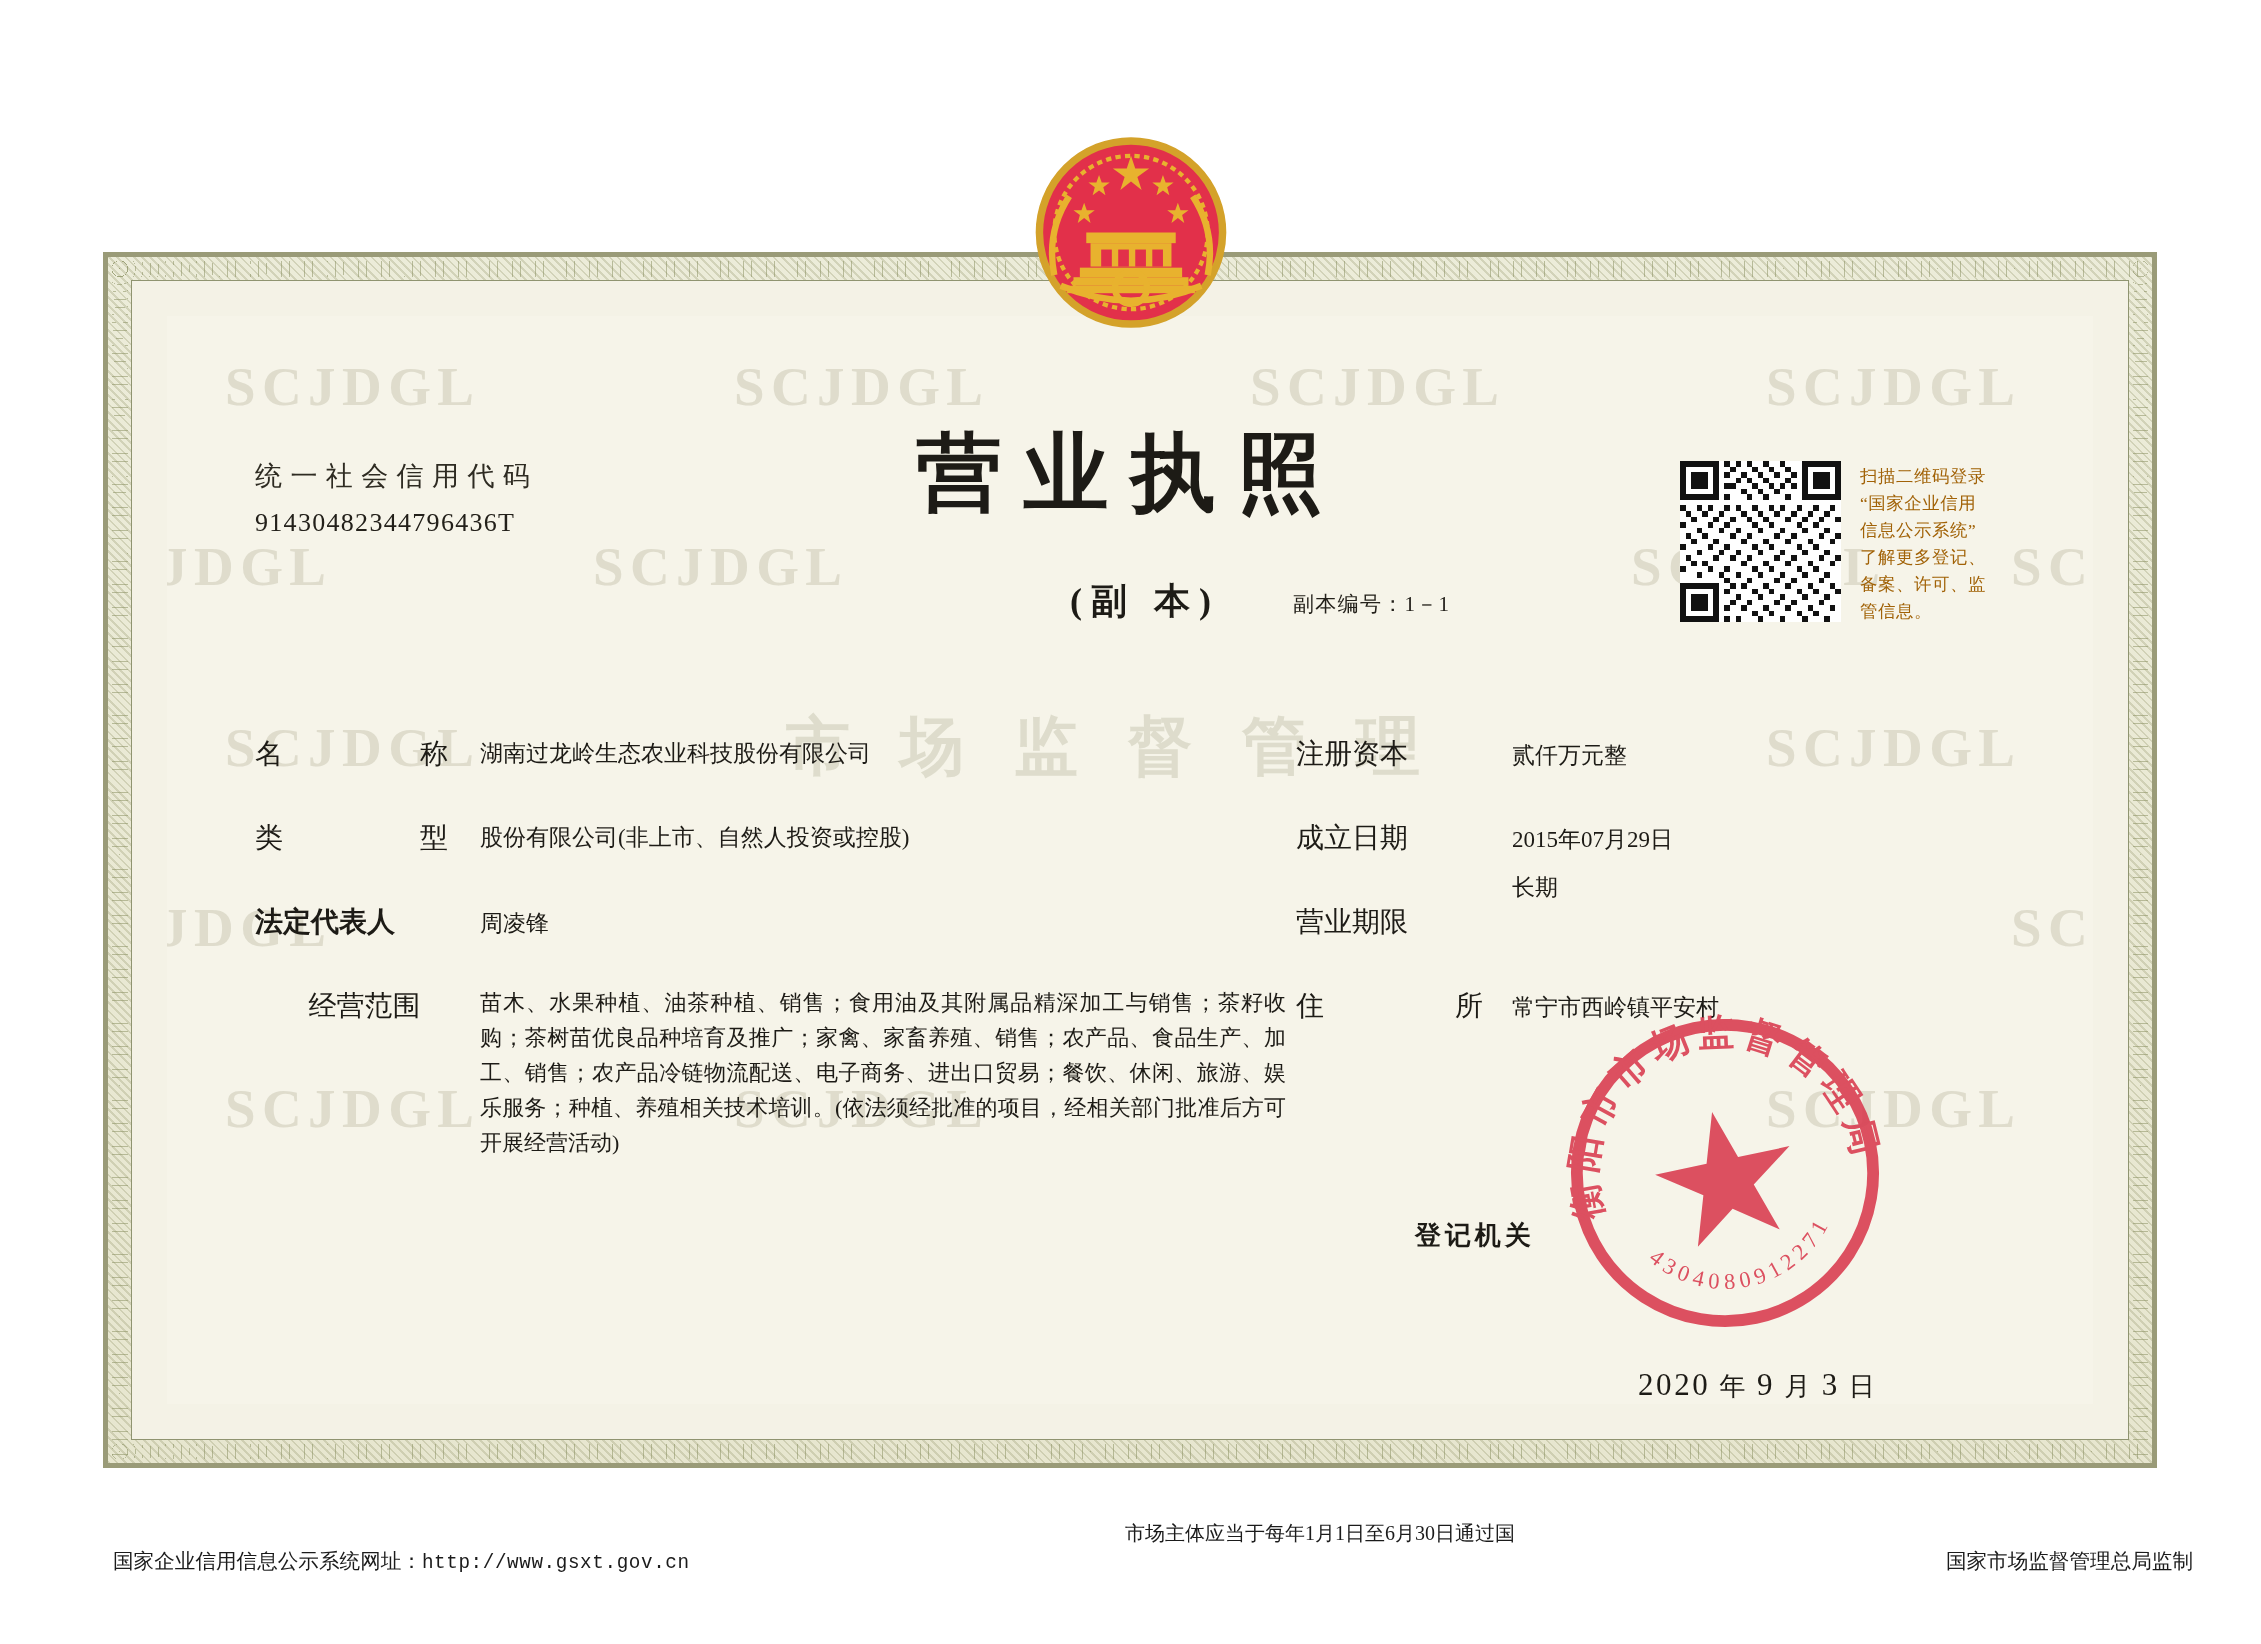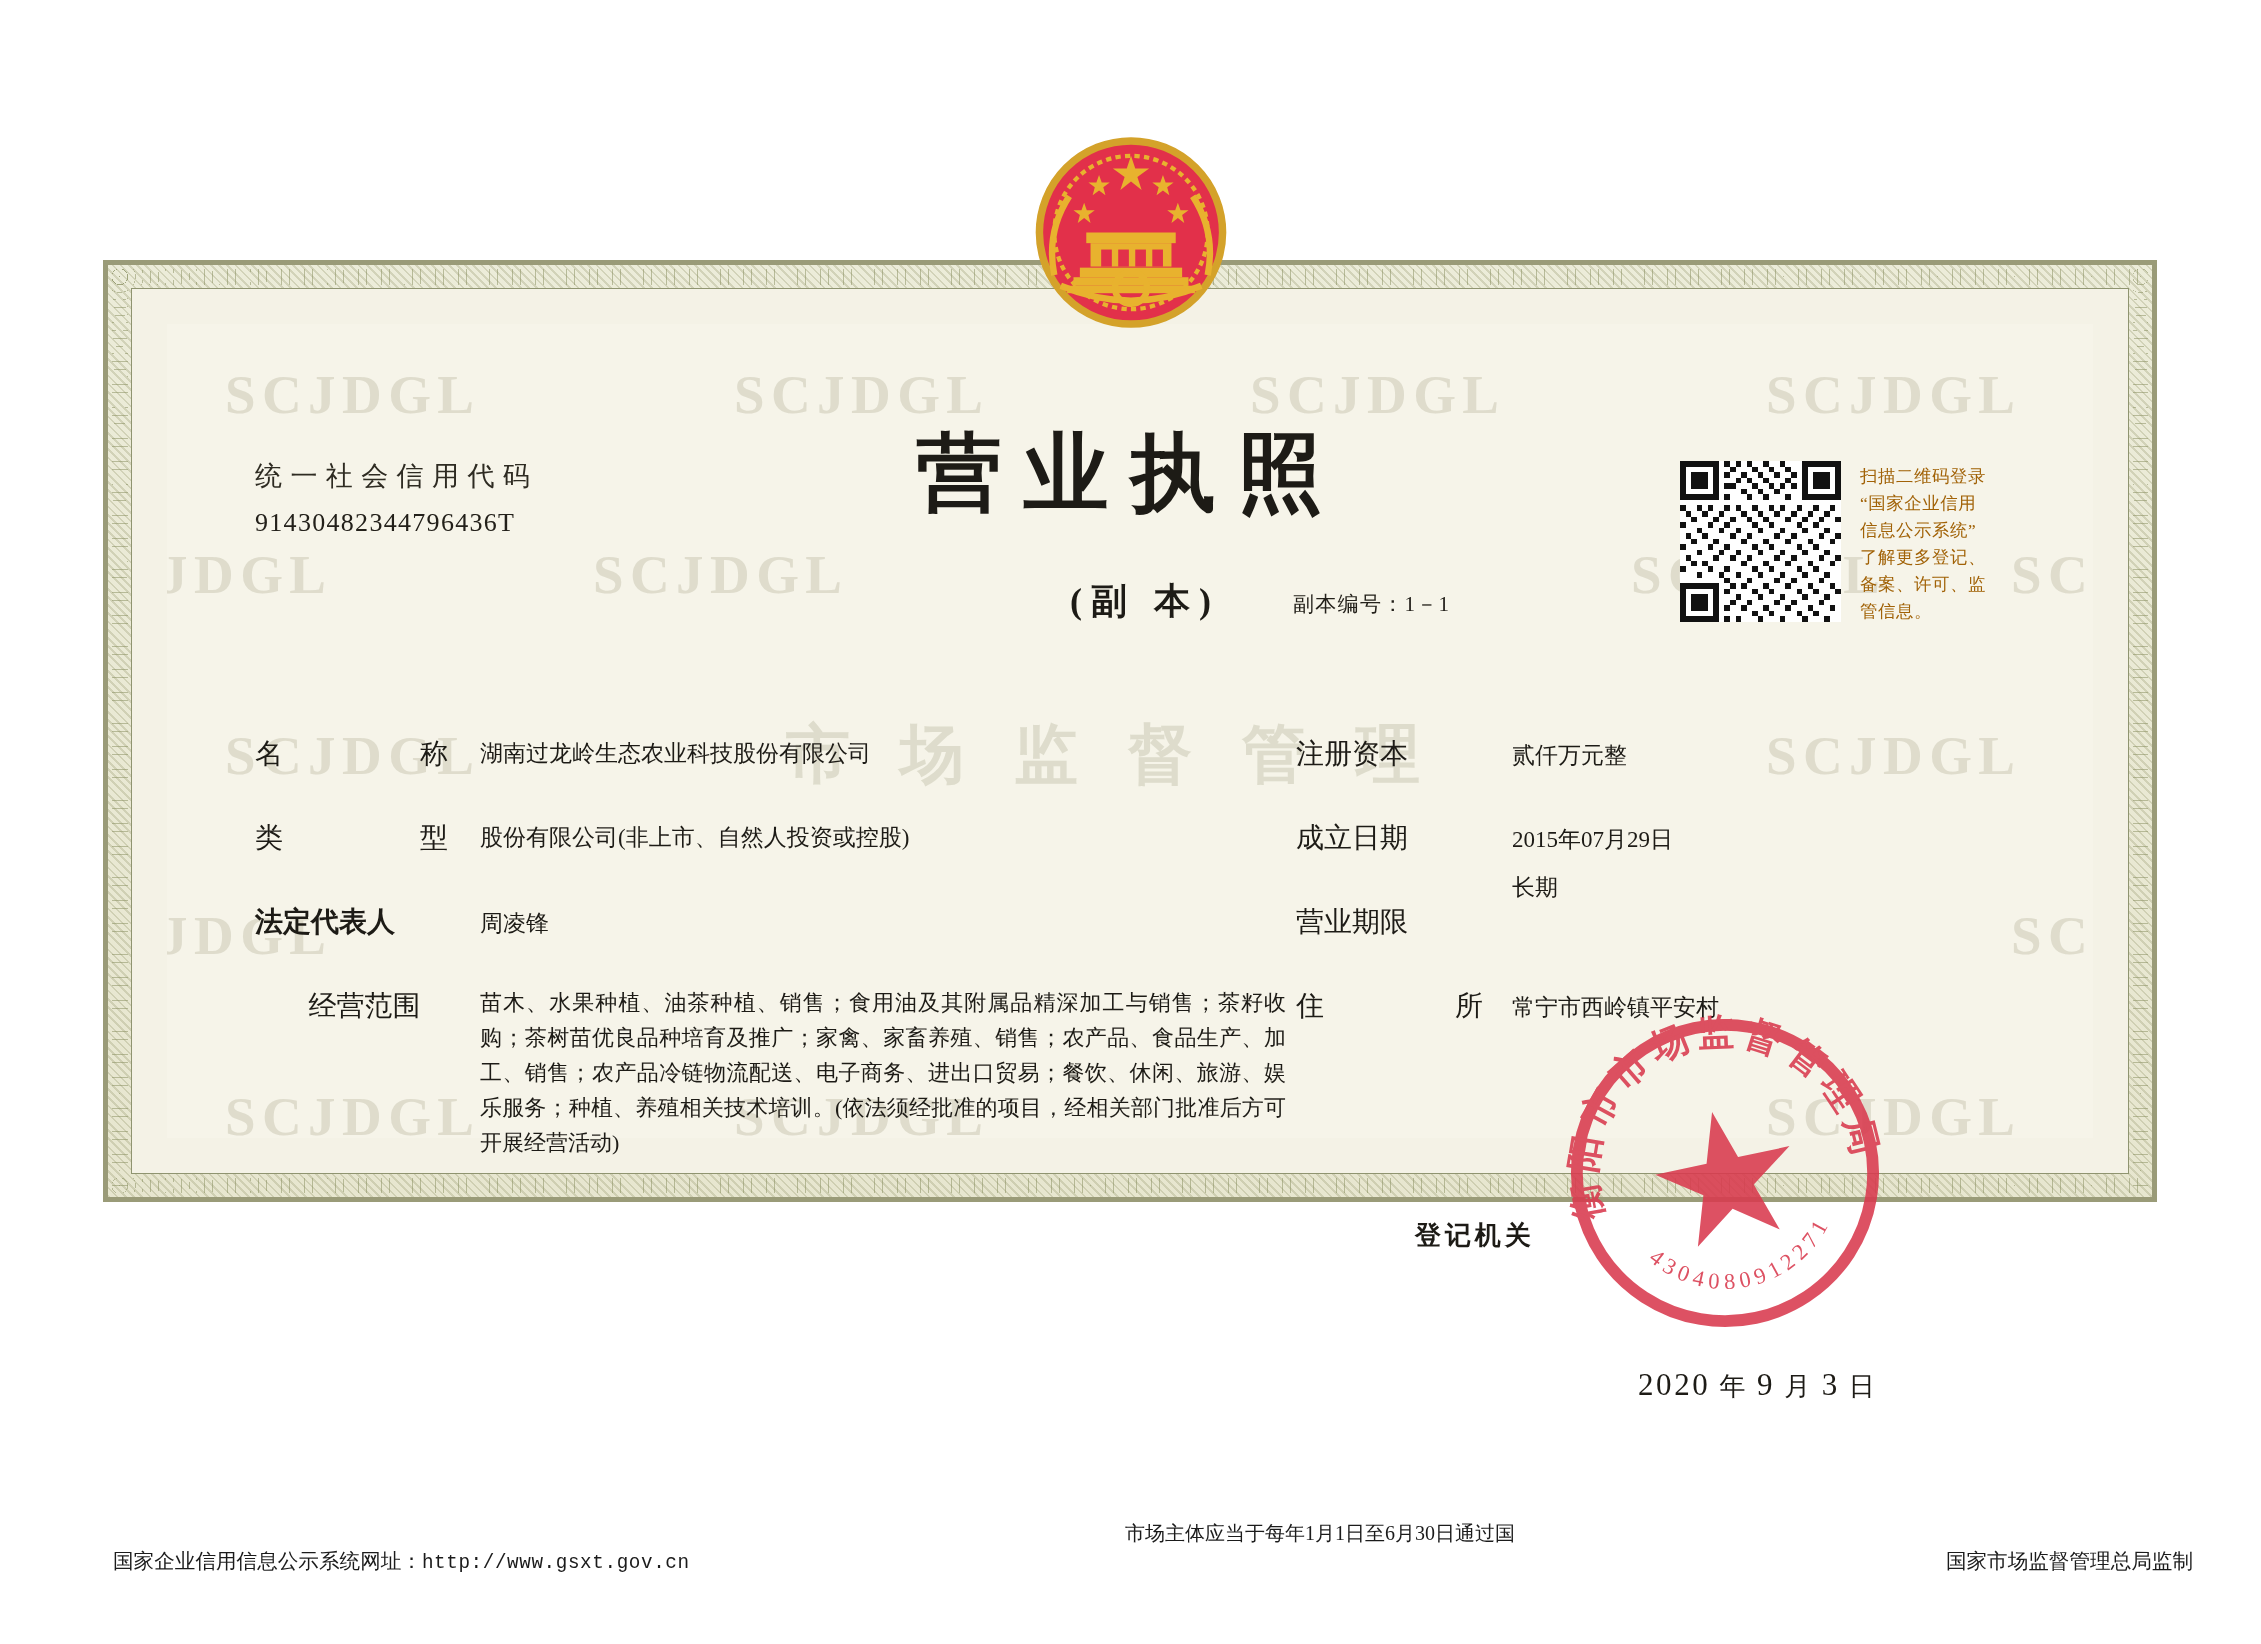--- a/index.html
+++ b/index.html
@@ -12,23 +12,23 @@
     height: 1644px;
     font-family: "Liberation Serif", "DejaVu Serif", serif;
     position: relative;
     overflow: hidden;
   }
 
   
   .cert {
     position: absolute;
     left: 103px;
-    top: 260px;
+    top: 252px;
     width: 2054px;
-    height: 942px;
+    height: 1216px;
     background: #8b5cf6;
     box-sizing: border-box;
   }
   .border-outer {
     position: absolute;
     inset: 0;
     border: 5.8px solid #9a9b78;
     box-sizing: border-box;
     background:
       repeating-linear-gradient(45deg, rgba(150,152,110,0.30) 0px, rgba(150,152,110,0.30) 1.9px, rgba(255,255,255,0) 1.9px, rgba(255,255,255,0) 5.8px),

